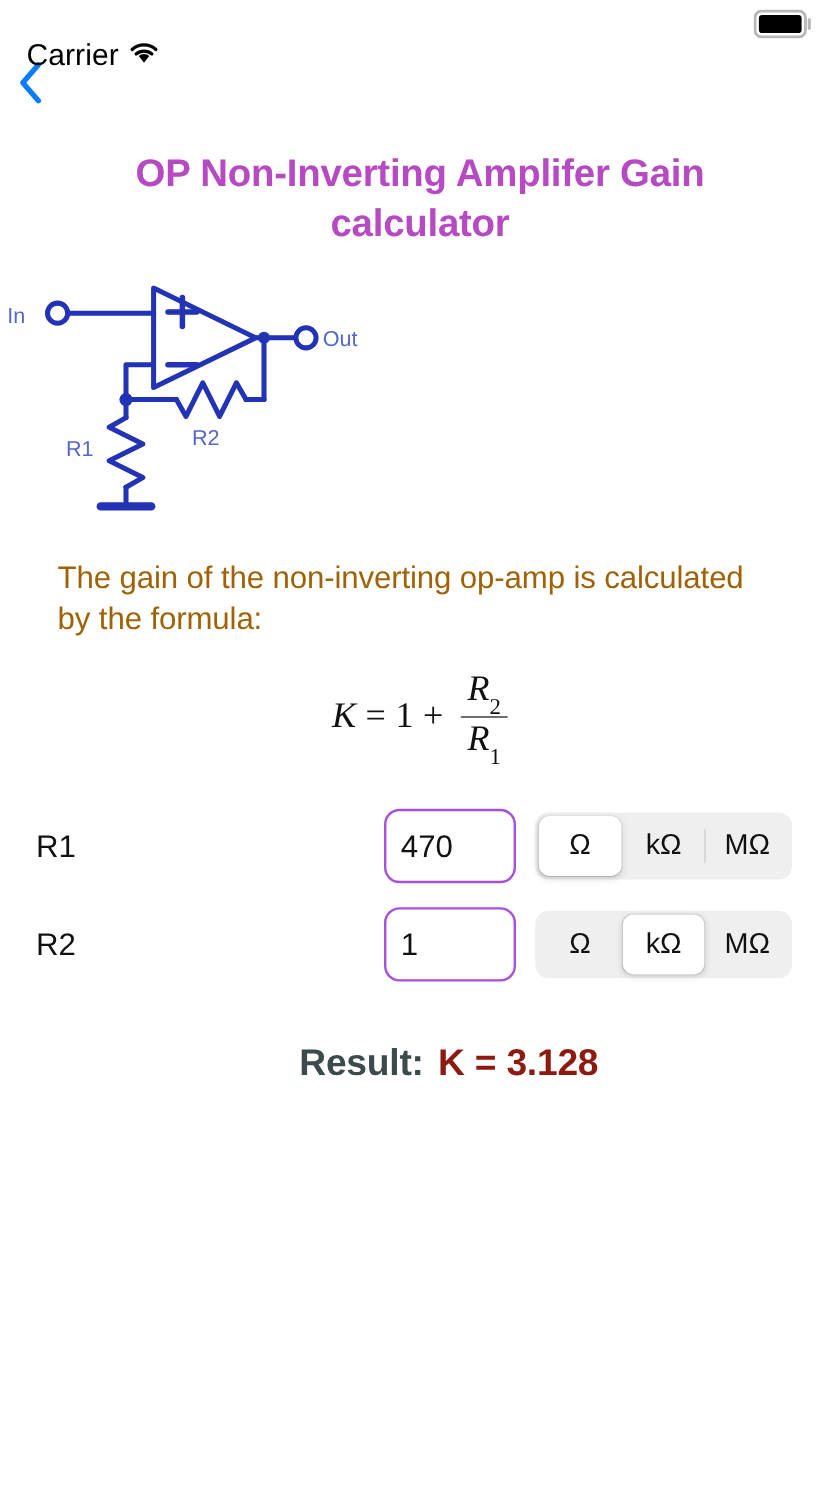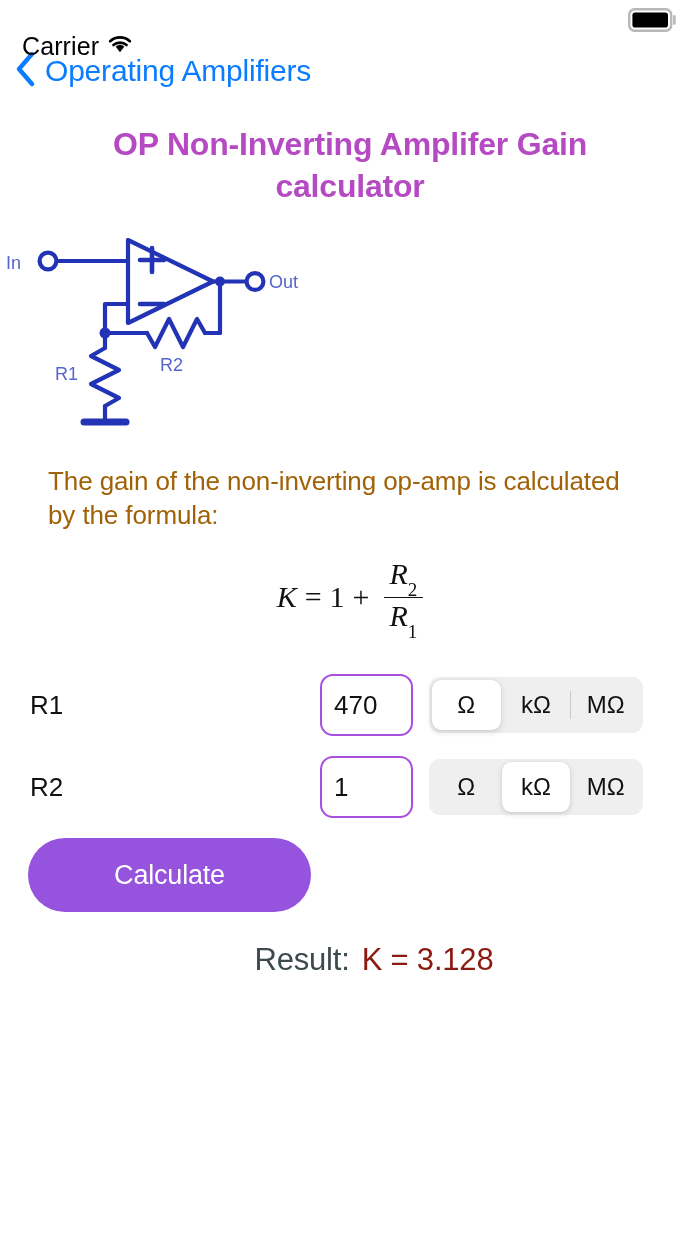--- a/index.html
+++ b/index.html
@@ -146,21 +146,21 @@
     padding: 0 30px 0 30px;
     box-sizing: border-box;
   }
   .row-label {
     font-size: 26px;
     color: #111;
     width: 290px;
     flex: none;
   }
   .value-field {
-    width: 93px;
+    width: 110px;
     height: 62px;
     box-sizing: border-box;
     border: 2.2px solid #a84fe0;
     border-radius: 13px;
     background: #fff;
     display: flex;
     align-items: center;
     padding-left: 12px;
     font-size: 26px;
     color: #111;
@@ -228,21 +228,21 @@
     cursor: pointer;
     font-family: "Liberation Sans", sans-serif;
     letter-spacing: -0.2px;
   }
 
   
   .result {
     margin-top: 30px;
     text-align: center;
     font-size: 31px;
-    font-weight: normal;
+    font-weight: bold;
     letter-spacing: -0.2px;
     padding-left: 48px;
   }
   .result-label { color: #3c4a4c; }
   .result-value { color: #8d1a11; margin-left: 12px; }
 </style>
 </head>
 <body>
 
 <div class="status-bar">
@@ -267,21 +267,20 @@
   </div>
 </div>
 
 <div class="nav-bar">
   <div class="back-button">
     <span class="back-chevron">
       <svg width="22" height="36" viewBox="0 0 22 36">
         <path d="M18 3 L5 18 L18 33" stroke="#0a7cff" stroke-width="4.4" fill="none" stroke-linecap="round" stroke-linejoin="round"></path>
       </svg>
     </span>
-    <span class="back-label">Operating Amplifiers</span>
   </div>
 </div>
 
 <div class="page-title">OP Non-Inverting Amplifer Gain calculator</div>
 
 <div class="circuit-wrap">
   <svg width="320" height="200" viewBox="0 0 320 200">
     <g stroke="#2233b5" stroke-width="4.2" fill="none" stroke-linecap="round" stroke-linejoin="round">
 
       <circle cx="48" cy="23" r="8.4" stroke-width="4.2" fill="#ffffff"></circle>
@@ -365,18 +364,17 @@
       <div class="seg-divider hidden"></div>
       <div class="seg selected">kΩ</div>
       <div class="seg-divider hidden"></div>
       <div class="seg">MΩ</div>
     </div>
   </div>
 
 </div>
 
 <div class="buttons">
-  <button class="btn">Calculate</button>
 </div>
 
 <div class="result">
   <span class="result-label">Result:</span><span class="result-value">K = 3.128</span>
 </div>
 
 </body></html>

